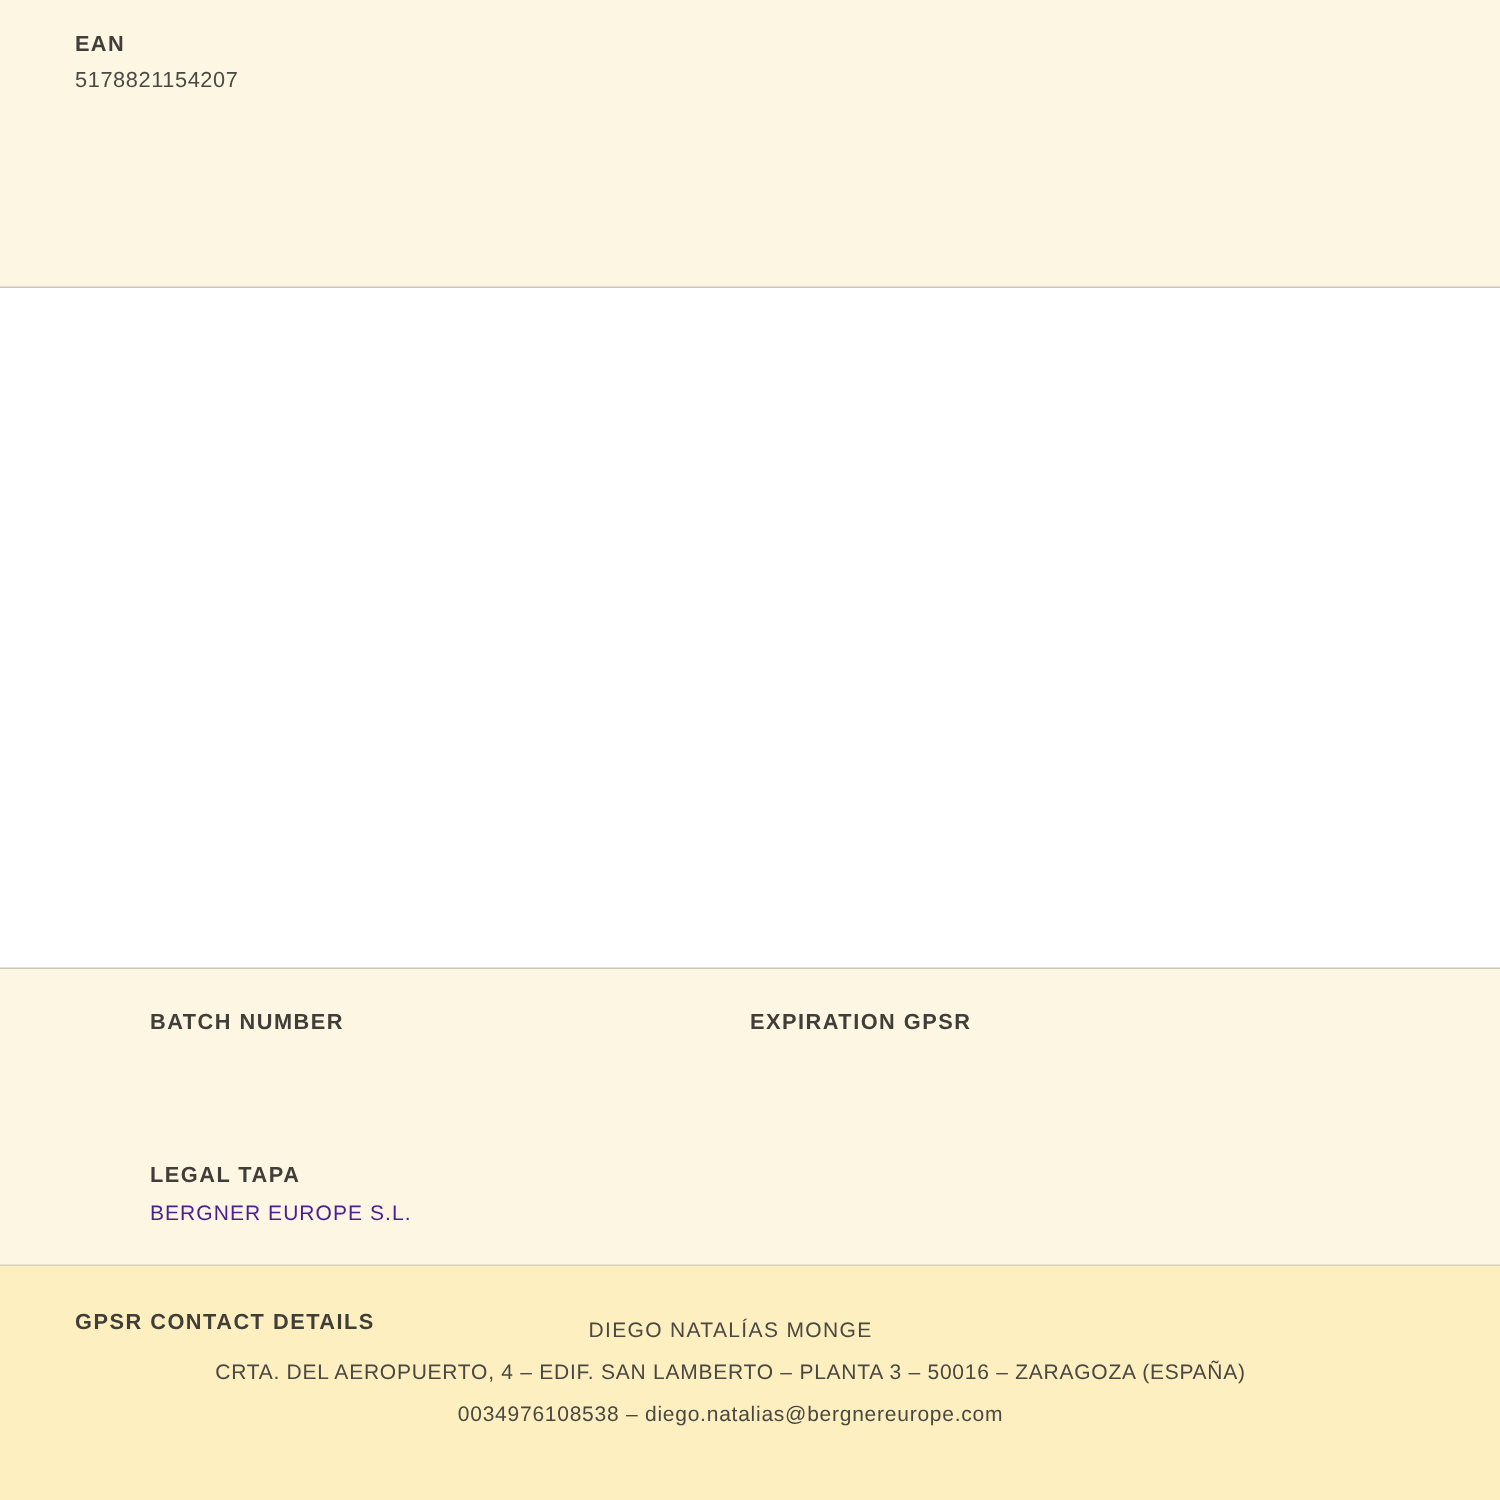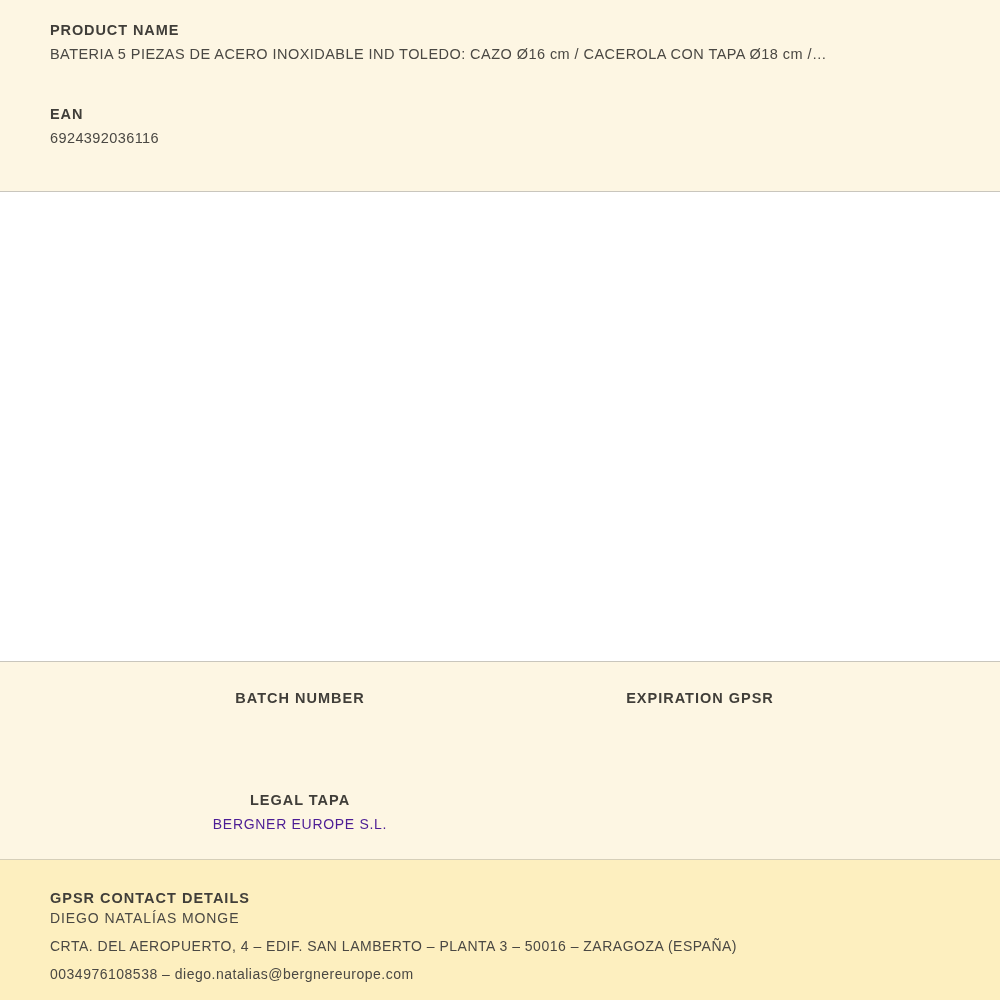--- a/index.html
+++ b/index.html
@@ -69,21 +69,20 @@
     box-sizing: border-box;
     padding: 28px 0 24px 0;
     height: 198px;
   }
   .details-row {
     display: flex;
     width: 100%;
   }
   .details-cell {
     flex: 0 0 400px;
-    text-align: center;
     box-sizing: border-box;
   }
   .details-cell.spacer {
     flex: 0 0 100px;
   }
   .detail-label {
     font-size: 14.5px;
     font-weight: bold;
     letter-spacing: 1px;
     color: #403e39;
@@ -100,58 +99,53 @@
     margin-top: 62px;
   }
   .details-row.second .detail-value {
     margin-top: 8px;
   }
 
   
   .footer {
     background: #fdefbf;
     box-sizing: border-box;
-    height: 140px;
-    padding: 28px 50px 0 50px;
+    height: 156px;
+    padding: 28px 50px 0 24px;
     position: relative;
   }
   .footer-title {
     font-size: 14.5px;
     font-weight: bold;
     letter-spacing: 1px;
     color: #403e39;
     position: absolute;
     left: 50px;
     top: 30px;
   }
   .footer-lines {
-    text-align: left;
+    text-align: center;
     font-size: 14px;
     letter-spacing: 0.5px;
     color: #4a4843;
     line-height: 28px;
-    margin-top: 16px;
   }
   .footer-lines div:first-child {
     letter-spacing: 0.9px;
   }
 </style>
 </head>
 <body>
 
 <div class="page">
 
   <div class="top-block">
     <div class="field-group">
-      <p class="field-label">PRODUCT NAME</p>
-      <p class="field-value">BATERIA 5 PIEZAS DE ACERO INOXIDABLE IND TOLEDO: CAZO Ø16 cm /  CACEROLA CON TAPA Ø18 cm /…</p>
-    </div>
-    <div class="field-group">
       <p class="field-label">EAN</p>
-      <p class="field-value ean-value">6924392036116</p>
+      <p class="field-value ean-value">5178821154207</p>
     </div>
   </div>
 
   <div class="body-area"></div>
 
   <div class="details-block">
     <div class="details-row first">
       <div class="details-cell spacer"></div>
       <div class="details-cell">
         <p class="detail-label">BATCH NUMBER</p>

